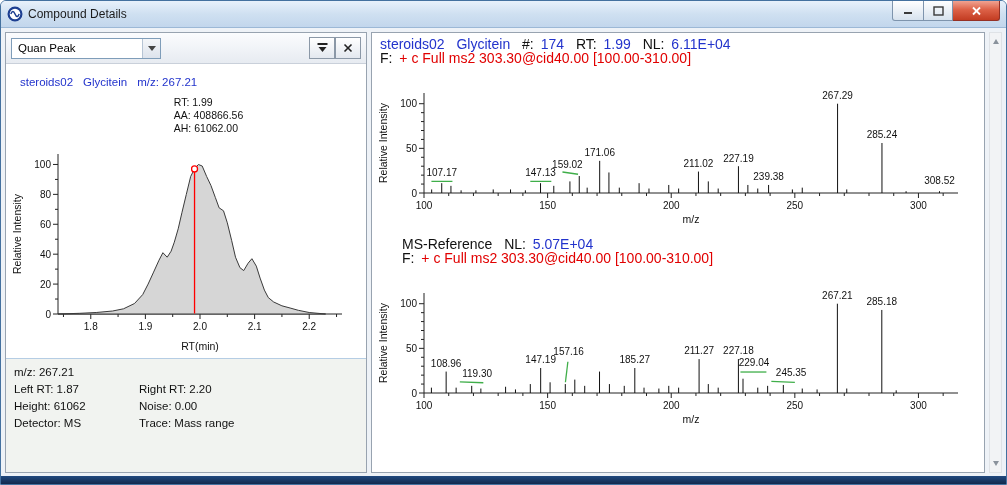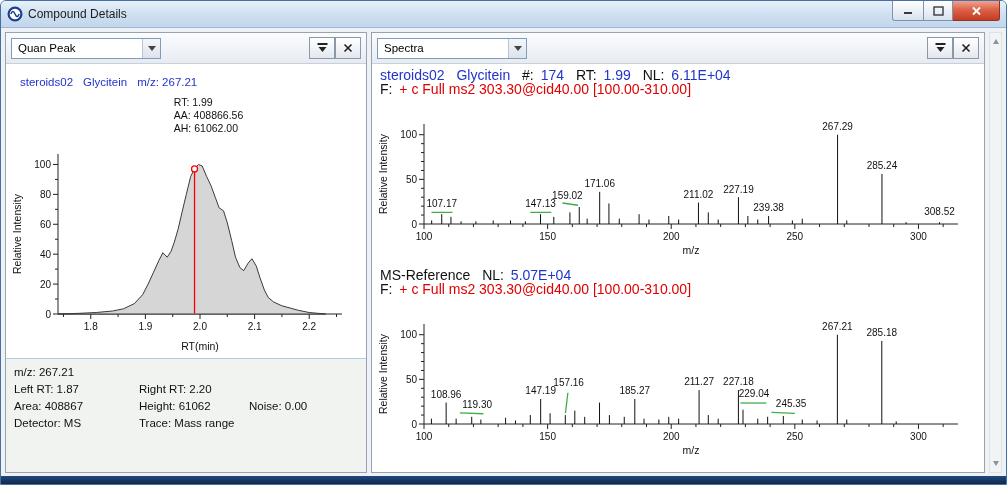--- a/index.html
+++ b/index.html
@@ -28,21 +28,21 @@
             padding-left:6px;cursor:default;}
   .cb-arrow-box{width:17px;height:100%;background:linear-gradient(#f4f6f9,#dde3ec);
                 border-left:1px solid #b6c4d4;display:flex;align-items:center;justify-content:center;}
   .cb-tri{width:0;height:0;border:4px solid transparent;border-top:5px solid #444;margin-top:5px;}
   .tb-spacer{flex:1;}
   .tb-btn{width:26px;height:22px;display:flex;align-items:center;justify-content:center;
           border:1px solid #8b98a7;background:linear-gradient(#ffffff,#e3e8ef);padding:0;cursor:default;}
   
   .chart-header{padding:12px 0 0 14px;font-size:11.5px;display:flex;gap:10px;white-space:nowrap;}
   .spec-header{padding:4px 0 0 8px;font-size:14px;line-height:14px;white-space:nowrap;}
-  .spec-header.second{padding-top:10px;}
+  .spec-header.second{padding-top:10px;margin-left:22px;}
   .spec-line span{margin-right:8px;}
   .spec-line .lbl{margin-right:3px;color:#111;}
   .blue{color:#2233cc;}
   .red{color:#e10000;}
   .black{color:#111;}
   svg.chart{display:block;margin-left:6px;margin-top:4px;}
   svg text{font-family:"Liberation Sans",sans-serif;fill:#111;}
   
   .info-box{margin-top:4px;border-top:1px solid #b5cde4;background:#f1f3f0;flex:1;
             padding:5px 8px;font-size:11.5px;line-height:17px;color:#111;overflow:hidden;}
@@ -169,53 +169,31 @@
           <text x="161.78461538461542" y="40" font-size="10.5">AH: 61062.00</text>
         </svg>
 
       <div class="info-box">
         <div class="info-row"><span>m/z: 267.21</span></div>
         <div class="info-row cols3">
           <span>Left RT:  1.87</span>
           <span>Right RT:  2.20</span>
         </div>
         <div class="info-row cols3">
-          <span>Area:  408867</span>
           <span>Height:  61062</span>
           <span>Noise:  0.00</span>
         </div>
         <div class="info-row cols2">
           <span>Detector:  MS</span>
           <span>Trace:  Mass range</span>
         </div>
       </div>
     </div>
 
     <div class="panel right-panel">
-      <div class="panel-toolbar">
-        <div class="combobox">
-          <span>Spectra</span>
-          <span class="cb-arrow-box">
-              <span class="cb-tri"></span>
-            </span>
-        </div>
-        <div class="tb-spacer"></div>
-        <button class="tb-btn">
-          <svg width="11" height="10">
-            <rect x="0.5" y="0" width="10" height="2" fill="#222"></rect>
-            <path d="M1.5 4 L9.5 4 L5.5 9 Z" fill="#222"></path>
-          </svg>
-        </button>
-        <button class="tb-btn">
-          <svg width="10" height="10">
-            <line x1="1.5" y1="1.5" x2="8.5" y2="8.5" stroke="#222" stroke-width="1.6"></line>
-            <line x1="8.5" y1="1.5" x2="1.5" y2="8.5" stroke="#222" stroke-width="1.6"></line>
-          </svg>
-        </button>
-      </div>
 
       <div class="spec-header">
         <div class="spec-line">
           <span class="blue">steroids02</span>
           <span class="blue">Glycitein</span>
           <span class="lbl">#:</span>
           <span class="blue">174</span>
           <span class="lbl">RT:</span>
           <span class="blue">1.99</span>
           <span class="lbl">NL:</span>

